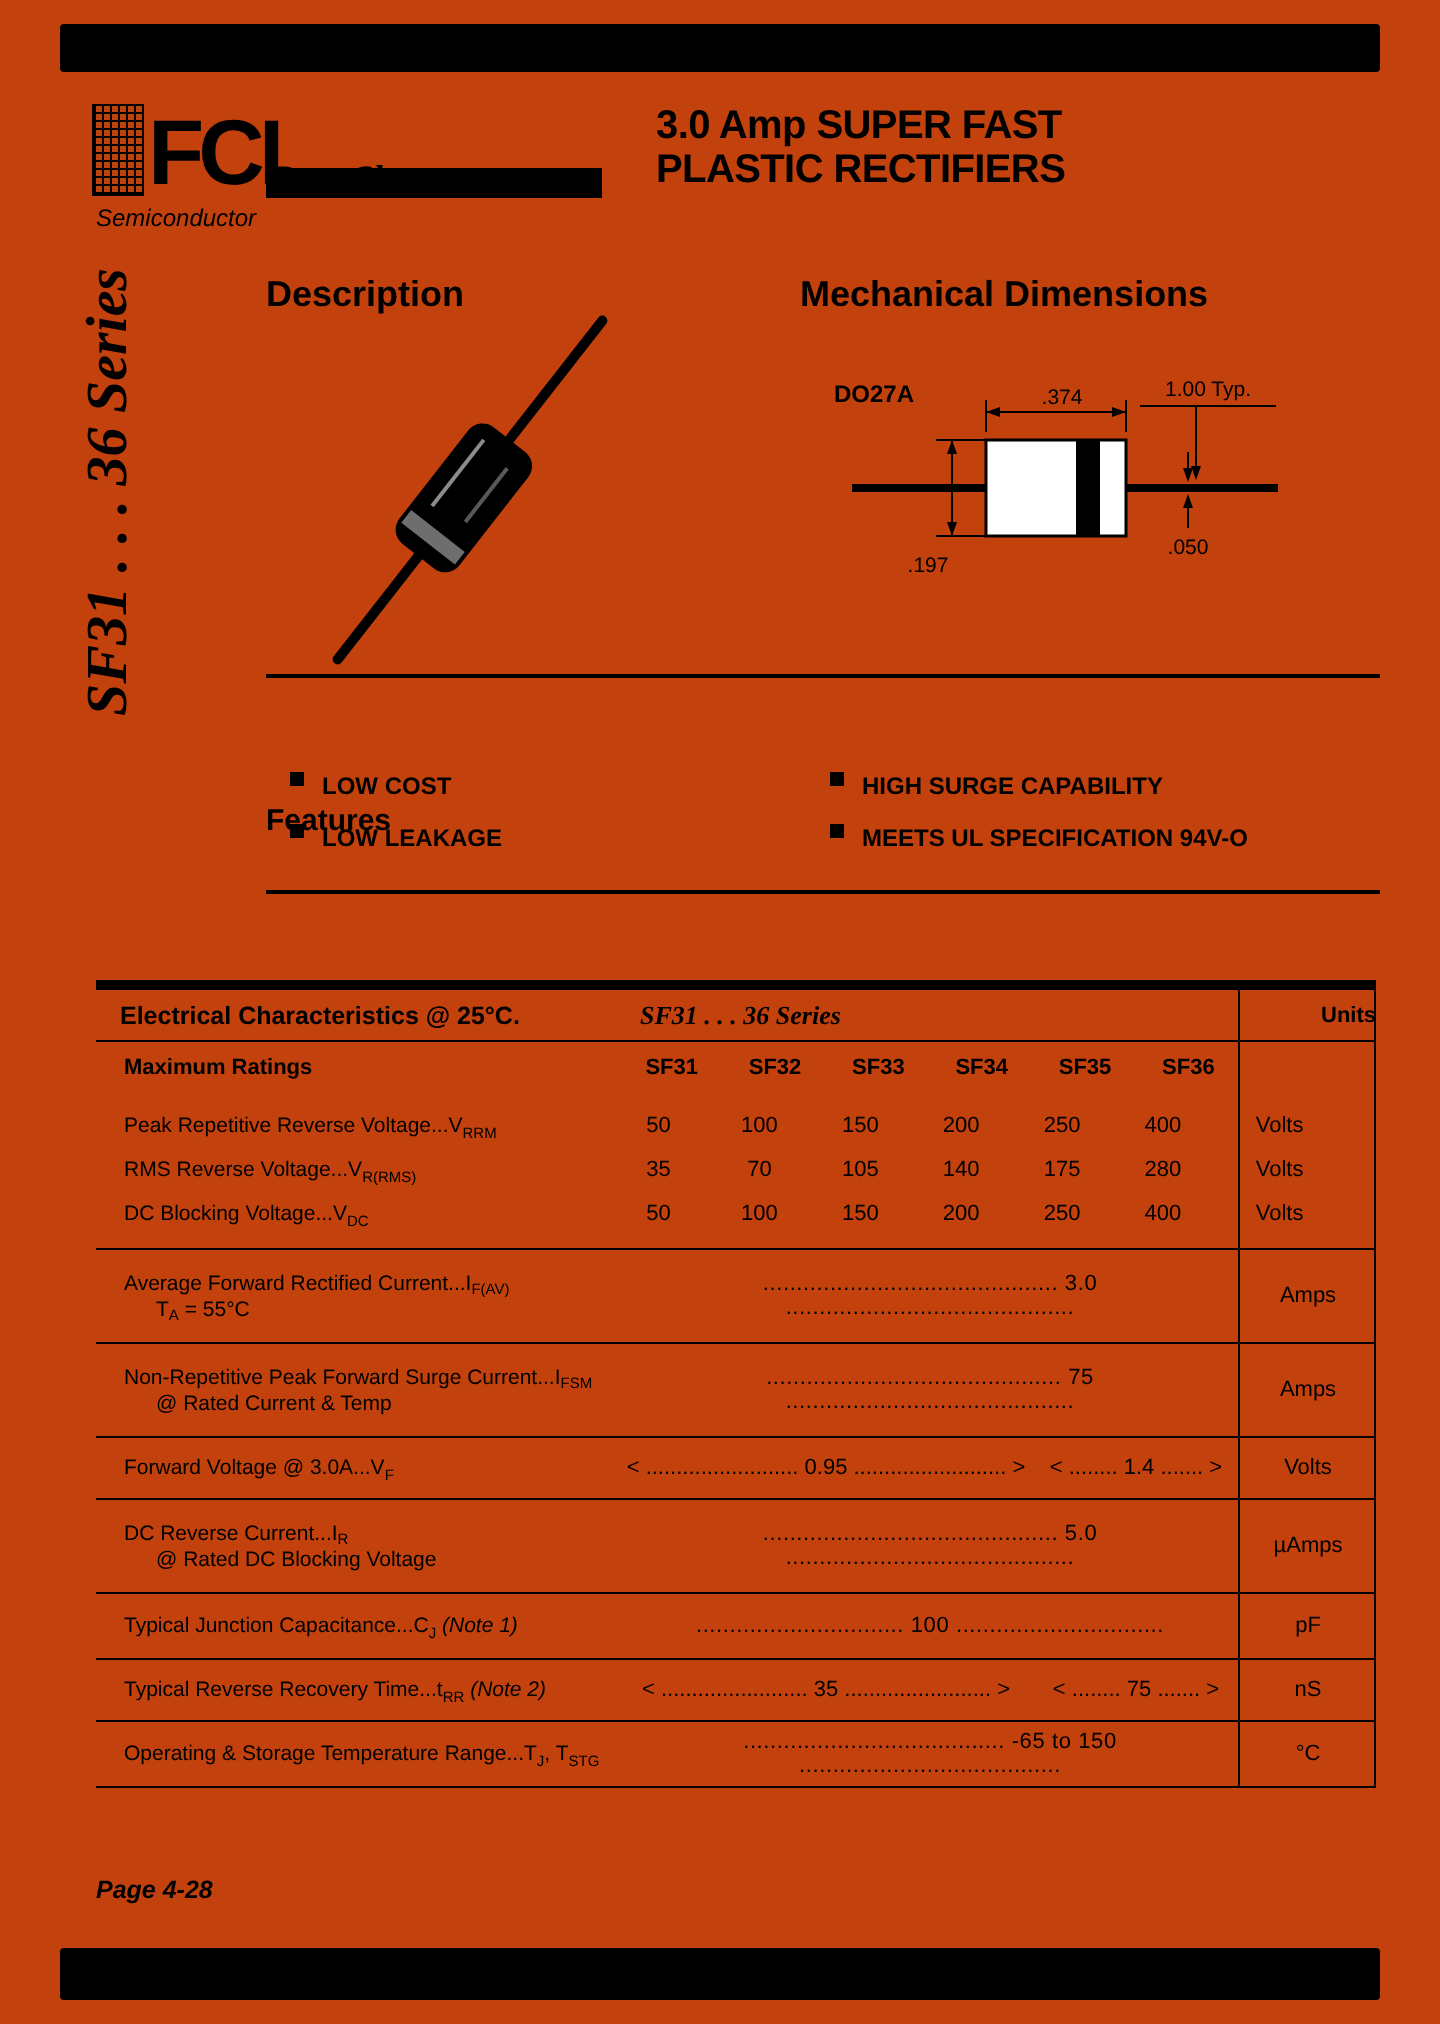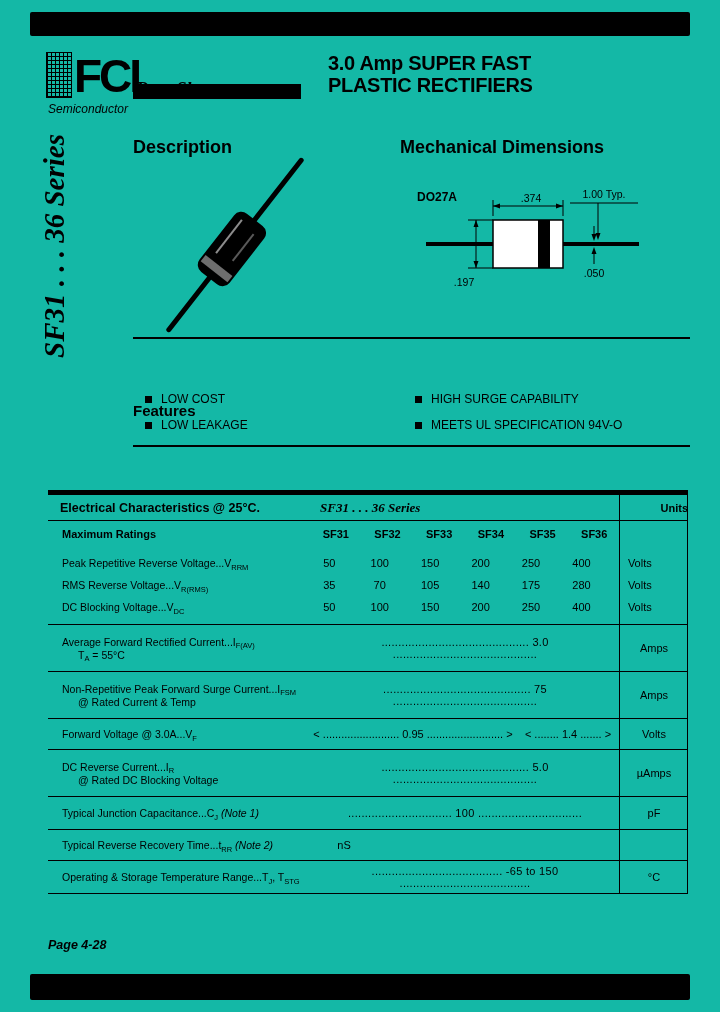--- a/index.html
+++ b/index.html
@@ -1,17 +1,17 @@
 <!DOCTYPE html>
 <html><head>
 <meta charset="utf-8">
 <style>
   * { margin:0; padding:0; box-sizing:border-box; }
   body { background:#e8e8e6; font-family:"Liberation Sans", sans-serif; color:#000; }
-  .page { position:relative; width:720px; height:1012px; background:#14b8a6; overflow:hidden; margin:0 auto; }
+  .page { position:relative; width:720px; height:1012px; background:#c2410c; overflow:hidden; margin:0 auto; }
 
   .bar { position:absolute; background:#000; }
   .top-rule   { left:30px; top:12px;  width:660px; height:24px; border-radius:2px; }
   .bottom-rule{ left:30px; top:974px; width:660px; height:26px; border-radius:2px; }
 
   
   .logo-wrap { position:absolute; left:46px; top:52px; display:flex; align-items:flex-end; }
   .logo-hatch { width:26px; height:46px; margin-right:2px;
     background:
       repeating-linear-gradient(0deg,#000 0 1px,transparent 1px 4px),
@@ -34,21 +34,21 @@
   .mech-svg  { position:absolute; left:398px; top:184px; }
   .mech-svg text { font-size:10.5px; font-family:"Liberation Sans",sans-serif; fill:#000; }
   .mech-svg line { stroke:#000; stroke-width:1; }
 
   .rule { position:absolute; left:133px; width:557px; height:2px; background:#000; }
   .rule1 { top:337px; } .rule2 { top:445px; }
 
   .h-feat { position:absolute; left:133px; top:354px; font-size:15px; font-weight:800;margin-top:48px; }
   .feat-col { position:absolute; top:386px; }
   .feat-left { left:145px; } .feat-right { left:415px; }
-  .feat-item { display:flex; align-items:center; height:26px; font-size:12px; font-weight:400; }
+  .feat-item { display:flex; align-items:flex-start; height:26px; font-size:12px; font-weight:700; }
   .sq { width:7px; height:7px; background:#000; display:inline-block; margin-right:9px; }
 
   
   .etable { position:absolute; left:48px; top:490px; width:640px; }
   .t-topbar { height:5px; background:#000; }
   .vline { position:absolute; top:0; bottom:0; width:1px; background:#000; }
   .vl-units { left:571px; } .vl-right { left:639px; }
   .t-bottom { height:1px; background:#000; }
   .sep { height:1px; background:#000; }
 
@@ -290,20 +290,24 @@
       <div class="tmid mcenter">
           <span>............................... 100 ...............................</span>
         </div>
       <div class="tunit">pF</div>
     </div>
 
     <div class="sep"></div>
 
     <div class="trow h30">
       <div class="tlabel"><span>Typical Reverse Recovery Time...t</span><span class="sb">RR</span><span class="nt"> (Note 2)</span></div>
+      <div class="tmid">
+        <span class="ml">&lt; ........................ 35 ........................ &gt;</span>
+          <span class="mr">&lt; ........ 75 ....... &gt;</span>
+      </div>
       <div class="tunit">nS</div>
     </div>
 
     <div class="sep"></div>
 
     <div class="trow h32">
       <div class="tlabel"><span>Operating &amp; Storage Temperature Range...T</span><span class="sb">J</span><span>, T</span><span class="sb">STG</span></div>
       <div class="tmid mcenter">
           <span>....................................... -65 to 150 .......................................</span>
         </div>

